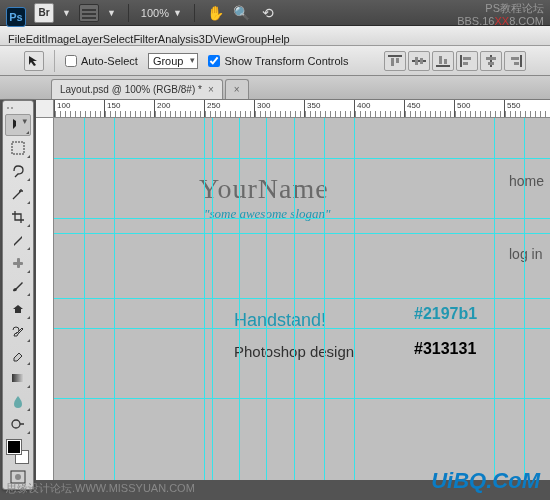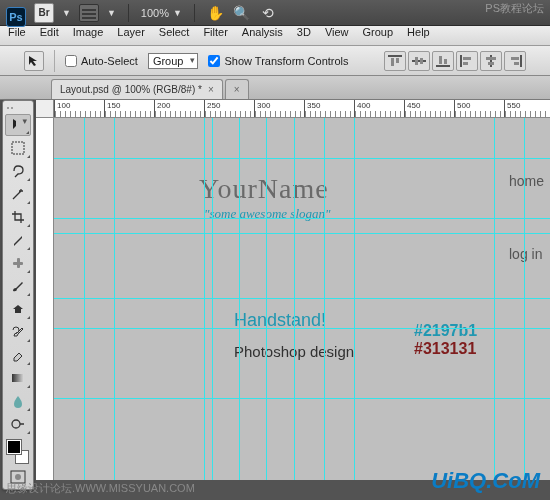--- a/index.html
+++ b/index.html
@@ -10,21 +10,21 @@
 .ps-icon { width: 20px; height: 20px; background: #001c33; border: 1px solid #3a7fbf; border-radius: 3px; display: flex; align-items: center; justify-content: center; color: #5aa9e6; font-weight: bold; font-size: 11px; margin-top: 8px; }
 .br-icon { width: 20px; height: 20px; background: #e8e8e8; border: 1px solid #888; border-radius: 2px; display:flex;align-items:center;justify-content:center;font-size:10px;color:#333;font-weight:bold; }
 .grid-icon { width: 20px; height: 18px; background: #6a6a6a; border: 1px solid #333; border-radius:2px; position:relative; }
 .grid-icon::before { content:''; position:absolute; inset:2px; background: repeating-linear-gradient(0deg,#3a3a3a 0 2px,#6a6a6a 2px 4px); }
 .app-bar .dd { color:#ddd; font-size:9px; }
 .zoom { display:flex; align-items:center; gap:4px; color:#ddd; font-size:11px; }
 .sep { width:1px; height:18px; background:#333; margin:0 4px; }
 .hand-icon,.zoom-tool-icon,.rotate-icon { width:18px;height:18px; display:flex;align-items:center;justify-content:center;color:#ddd;font-size:14px; }
 
 
-.menu-bar { height: 20px; background: linear-gradient(#eeeeee,#d8d8d8); display:flex; align-items:flex-start; padding:0 8px; gap:14px; font-size:11px; color:#222; border-bottom:1px solid #9a9a9a; }
+.menu-bar { height: 20px; background: linear-gradient(#eeeeee,#d8d8d8); display:flex; align-items:flex-end; padding:0 8px; font-size:11px; color:#222; border-bottom:1px solid #9a9a9a; }
 .menu-item { cursor:default; }
 
 
 .options-bar { height: 30px; background: linear-gradient(#ececec,#d4d4d4); display:flex; align-items:center; padding:0 24px; gap:10px; border-bottom:1px solid #888; font-size:11px; color:#222; }
 .move-ptr { width:20px;height:20px; display:flex;align-items:center;justify-content:center; border:1px solid #999; background:#e4e4e4; border-radius:2px; }
 .opt-sep { width:1px; height:22px; background:#aaa; }
 .cb { display:flex;align-items:center;gap:4px; }
 .cb input { width:12px;height:12px; }
 .sel { background:#fff; border:1px solid #7a7a7a; padding:1px 14px 1px 4px; font-size:11px; position:relative; }
 .sel::after { content:'▾'; position:absolute; right:3px; top:1px; font-size:9px; color:#555; }
@@ -62,21 +62,21 @@
 .guide-v { position:absolute; top:0;bottom:0; width:1px; background:#37e3e9; }
 .guide-h { position:absolute; left:0;right:0; height:1px; background:#37e3e9; }
 .txt { position:absolute; font-family: Georgia, 'Times New Roman', serif; }
 .title { font-size:28px; color:#6a6a6a; letter-spacing:1px; }
 .slogan { font-size:13px; color:#2197b1; font-style:italic; }
 .nav { font-size:14px; color:#555; font-family: Arial,sans-serif; }
 .h1 { font-size:18px; color:#2197b1; font-family: Arial,sans-serif; font-weight:500; }
 .h2 { font-size:15px; color:#313131; font-family: Arial,sans-serif; }
 .hex { font-size:16px; font-family: Arial,sans-serif; font-weight:bold; }
 .c1 { color:#2197b1; }
-.c2 { color:#7f1d1d; }
+.c2 { color:#000000; }
 
 
 .wm-tr { position:absolute; right:6px; top:2px; text-align:right; font-size:11px; color:#999; line-height:13px; }
 .wm-tr .red { color:#c33; }
 .wm-bl { position:absolute; left:6px; bottom:4px; font-size:11px; color:#888; }
 .wm-br { position:absolute; right:10px; bottom:6px; font-size:22px; font-weight:bold; font-style:italic; color:#0a7cc4; }
 .wm-br .q { color:#0a7cc4; }
 </style>
 </head>
 <body>
@@ -312,21 +312,21 @@
   </div>
   <div class="ruler-v"></div>
   <div class="canvas">
 
     <div class="txt title" style="left:145px;top:55px;">YourName</div>
     <div class="txt slogan" style="left:150px;top:88px;">"some awesome slogan"</div>
     <div class="txt nav" style="left:455px;top:55px;">home</div>
     <div class="txt nav" style="left:455px;top:128px;">log in</div>
     <div class="txt h1" style="left:180px;top:192px;">Handstand!</div>
     <div class="txt h2" style="left:180px;top:225px;">Photoshop design</div>
-    <div class="txt hex c1" style="left:360px;top:204px;">#2197b1</div>
+    <div class="txt hex c1" style="left:360px;top:187px;">#2197b1</div>
     <div class="txt hex c2" style="left:360px;top:222px;">#313131</div>
   <div class="guide-v" style="left: 30px;"></div>
       <div class="guide-v" style="left: 60px;"></div>
       <div class="guide-v" style="left: 150px;"></div>
       <div class="guide-v" style="left: 158px;"></div>
       <div class="guide-v" style="left: 185px;"></div>
       <div class="guide-v" style="left: 212px;"></div>
       <div class="guide-v" style="left: 240px;"></div>
       <div class="guide-v" style="left: 270px;"></div>
       <div class="guide-v" style="left: 300px;"></div>
@@ -336,17 +336,20 @@
       <div class="guide-h" style="top: 100px;"></div>
       <div class="guide-h" style="top: 115px;"></div>
       <div class="guide-h" style="top: 180px;"></div>
       <div class="guide-h" style="top: 210px;"></div>
       <div class="guide-h" style="top: 280px;"></div>
     </div>
 </div>
 
 <div class="wm-tr">
   <div>PS教程论坛</div>
+  <div>
+    <span>BBS.16</span><span class="red">XX</span><span>8.COM</span>
+  </div>
 </div>
 <div class="wm-bl">思缘设计论坛.WWW.MISSYUAN.COM</div>
 <div class="wm-br">
   <span>UiB</span><span class="q">Q</span><span>.CoM</span>
 </div>
 
 </body></html>

